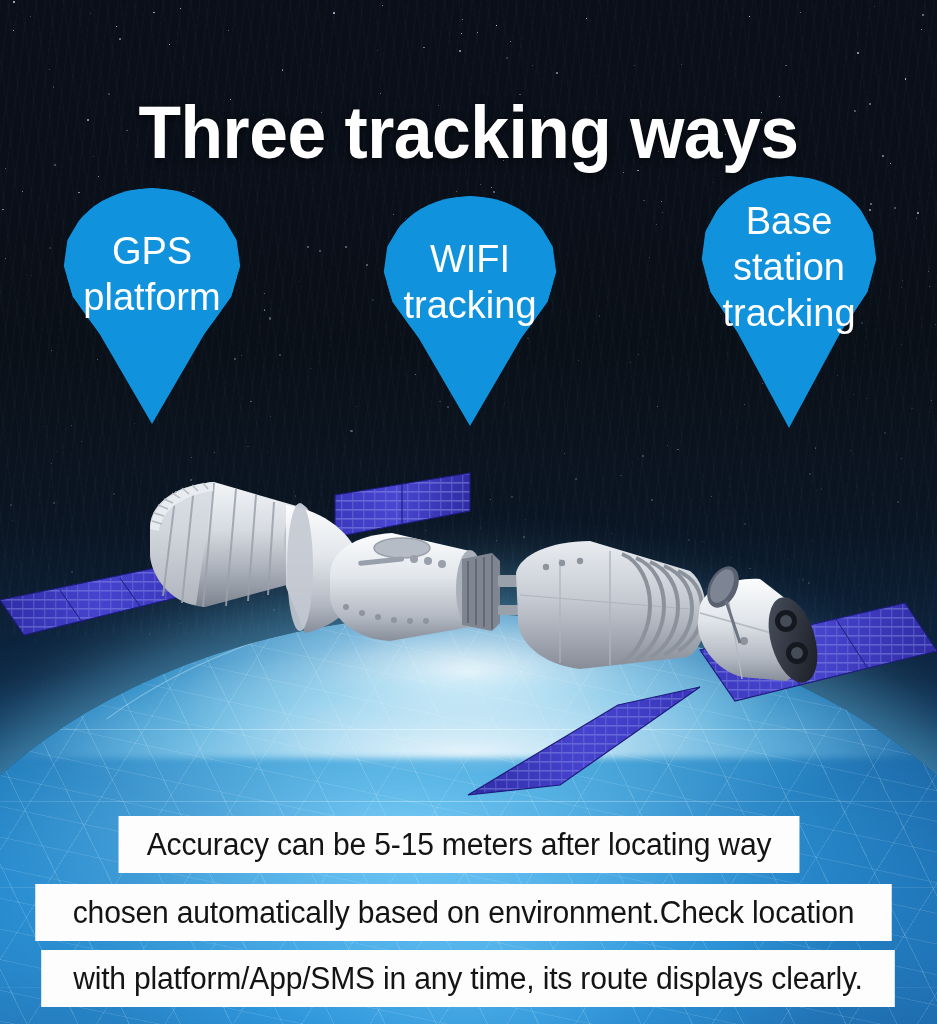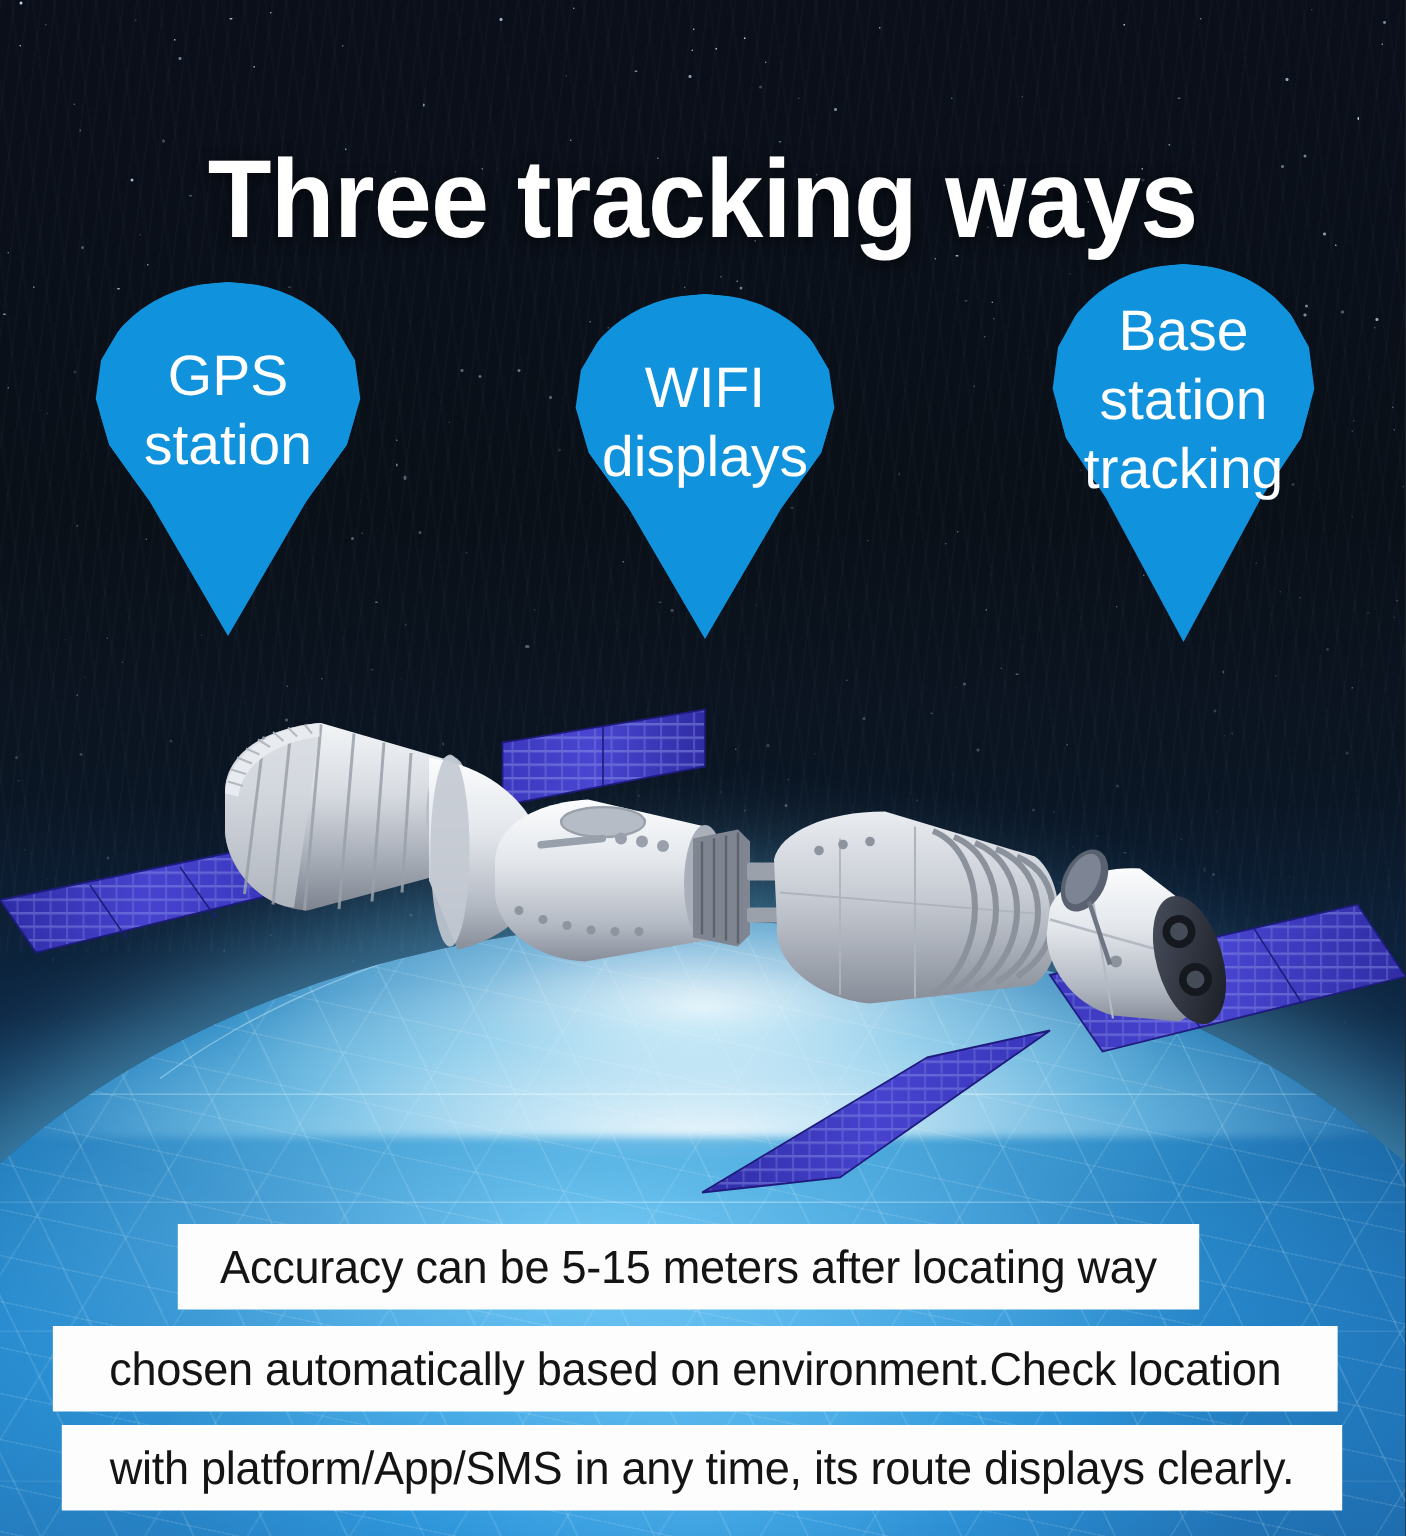--- a/index.html
+++ b/index.html
@@ -588,27 +588,27 @@
         <path d="M726,146 L740,188" stroke="#6e7582" stroke-width="3"></path>
       </g>
     </svg>
   </div>
 
   <div class="title">Three tracking ways</div>
 
   <div class="pin" style="left:62px;top:188px;width:180px;height:236px;">
     <div class="blob"></div>
     <div class="pin-label" style="padding-top:40px;">GPS
-station</div>
+platform</div>
   </div>
 
   <div class="pin" style="left:382px;top:196px;width:176px;height:230px;">
     <div class="blob"></div>
     <div class="pin-label" style="padding-top:40px;">WIFI
-displays</div>
+tracking</div>
   </div>
 
   <div class="pin" style="left:700px;top:176px;width:178px;height:252px;">
     <div class="blob"></div>
     <div class="pin-label" style="padding-top:22px;">Base
 station
 tracking</div>
   </div>
 
   <div class="caption" style="left:108px;top:816px;width:702px;height:57px;">

